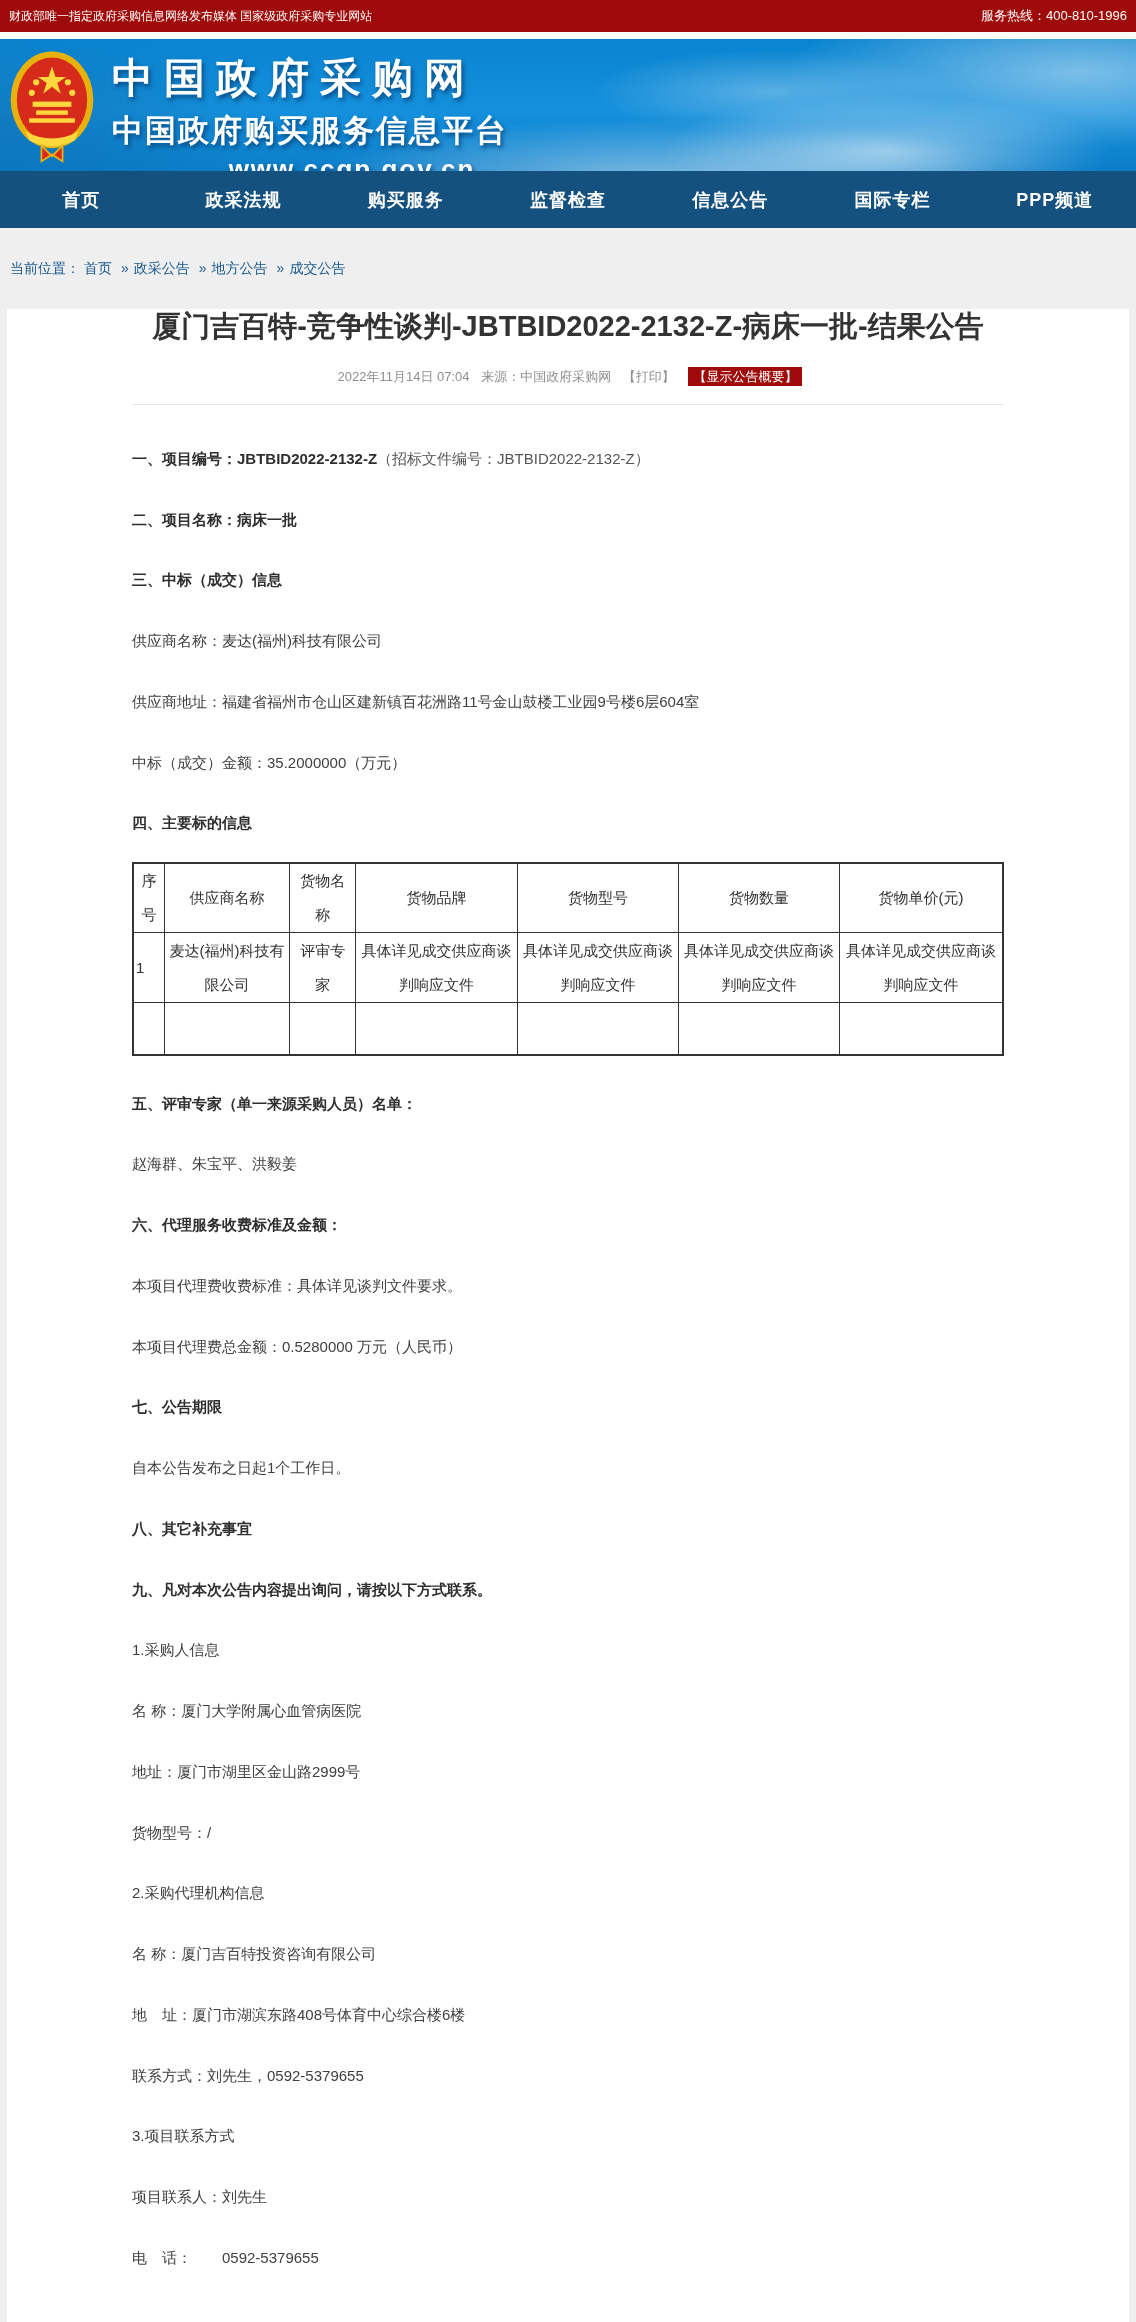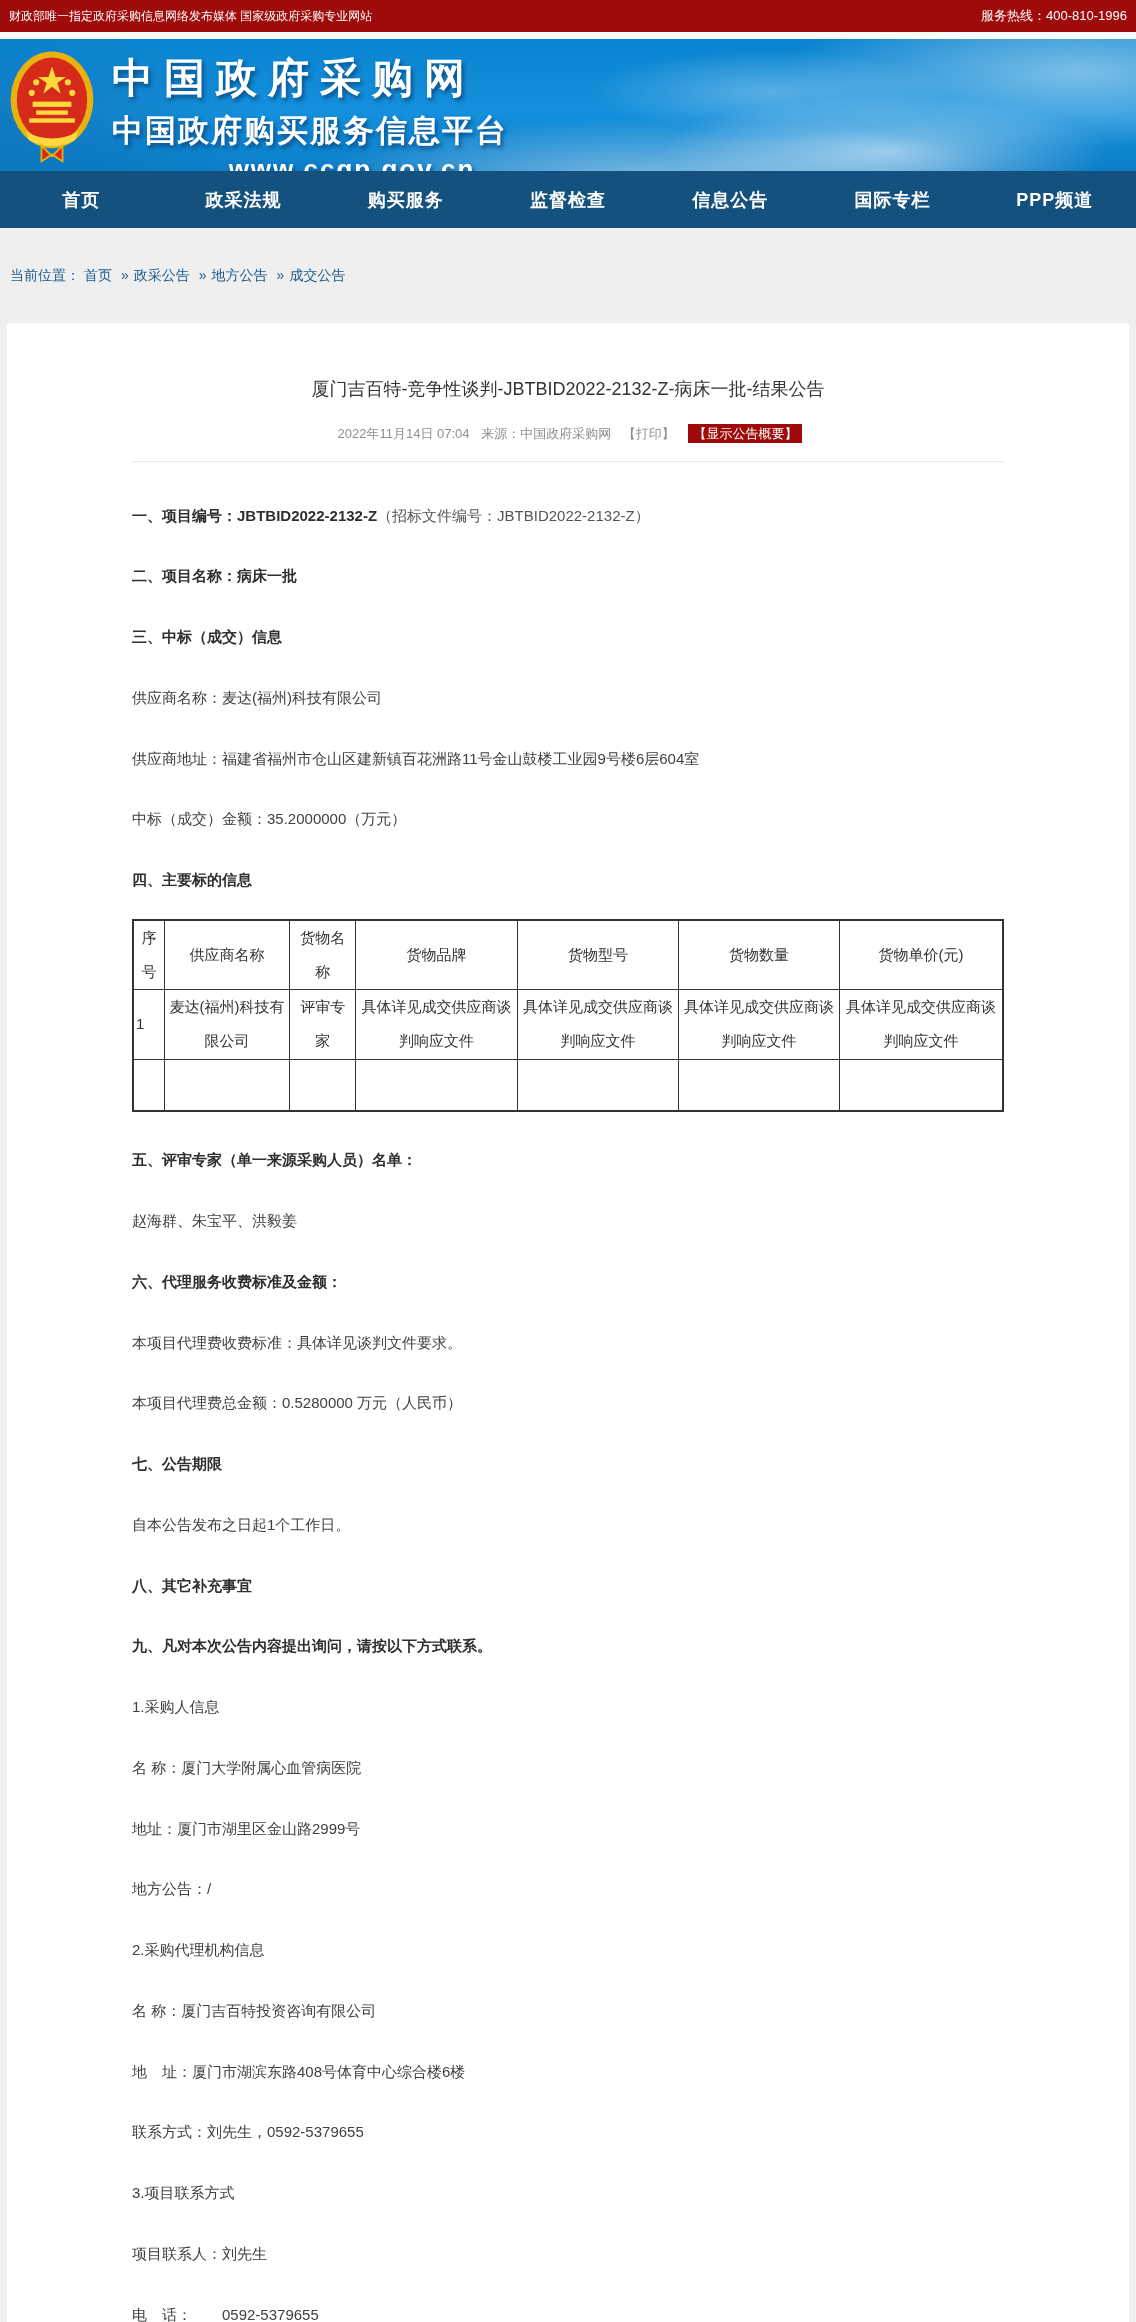--- a/index.html
+++ b/index.html
@@ -44,32 +44,32 @@
     font-size:26px;font-weight:bold;letter-spacing:2px;margin-top:2px;text-align:center;width:480px;
     text-shadow:2px 3px 4px rgba(8,70,125,.9);
   }
   
   .nav{height:57px;background:#14517e;display:flex;position:relative;z-index:3;}
   .nav .item{
     flex:1;display:flex;align-items:center;justify-content:center;
     color:#fff;font-size:18px;font-weight:bold;cursor:pointer;letter-spacing:1px;
   }
   
-  .crumbband{height:71px;display:flex;align-items:center;padding:12px 10px;}
+  .crumbband{height:71px;display:flex;align-items:center;padding:5px 10px;}
   .crumb{font-size:14px;color:#1b5a8c;}
   .crumb span{margin-right:4px;}
   .crumb .sep{margin:0 5px;}
   
   .card{
     margin:0 7px;background:#fff;height:2031px;box-sizing:border-box;overflow:hidden;
   }
   .article{width:872px;margin:0 auto;}
   .title{
-    text-align:center;font-size:18px;font-weight:normal;color:#333;
-    padding-top:56px;line-height:1.2;
+    text-align:center;font-size:29px;font-weight:bold;color:#333;
+    line-height:1.2;
   }
   .meta{
     text-align:center;font-size:13px;color:#8f8f8f;margin-top:24px;
   }
   .meta .piece{margin:0 4px;}
   .meta .print{cursor:pointer;}
   .meta .badge{
     background:#9f0b0b;color:#fff;padding:2px 5px;margin-left:6px;cursor:pointer;
   }
   .divider{border-bottom:1px solid #e6e6e6;margin-top:18px;}
@@ -204,21 +204,21 @@
       <p class="sec">六、代理服务收费标准及金额：</p>
       <p>本项目代理费收费标准：具体详见谈判文件要求。</p>
       <p>本项目代理费总金额：0.5280000 万元（人民币）</p>
       <p class="sec">七、公告期限</p>
       <p>自本公告发布之日起1个工作日。</p>
       <p class="sec">八、其它补充事宜</p>
       <p class="sec">九、凡对本次公告内容提出询问，请按以下方式联系。</p>
       <p>1.采购人信息</p>
       <p>名 称：厦门大学附属心血管病医院</p>
       <p>地址：厦门市湖里区金山路2999号</p>
-      <p>地方公告：/</p>
+      <p>货物型号：/</p>
       <p>2.采购代理机构信息</p>
       <p>名 称：厦门吉百特投资咨询有限公司</p>
       <p>地　址：厦门市湖滨东路408号体育中心综合楼6楼</p>
       <p>联系方式：刘先生，0592-5379655</p>
       <p>3.项目联系方式</p>
       <p>项目联系人：刘先生</p>
       <p>电　话：　　0592-5379655</p>
     </div>
   </div>
 </div>

